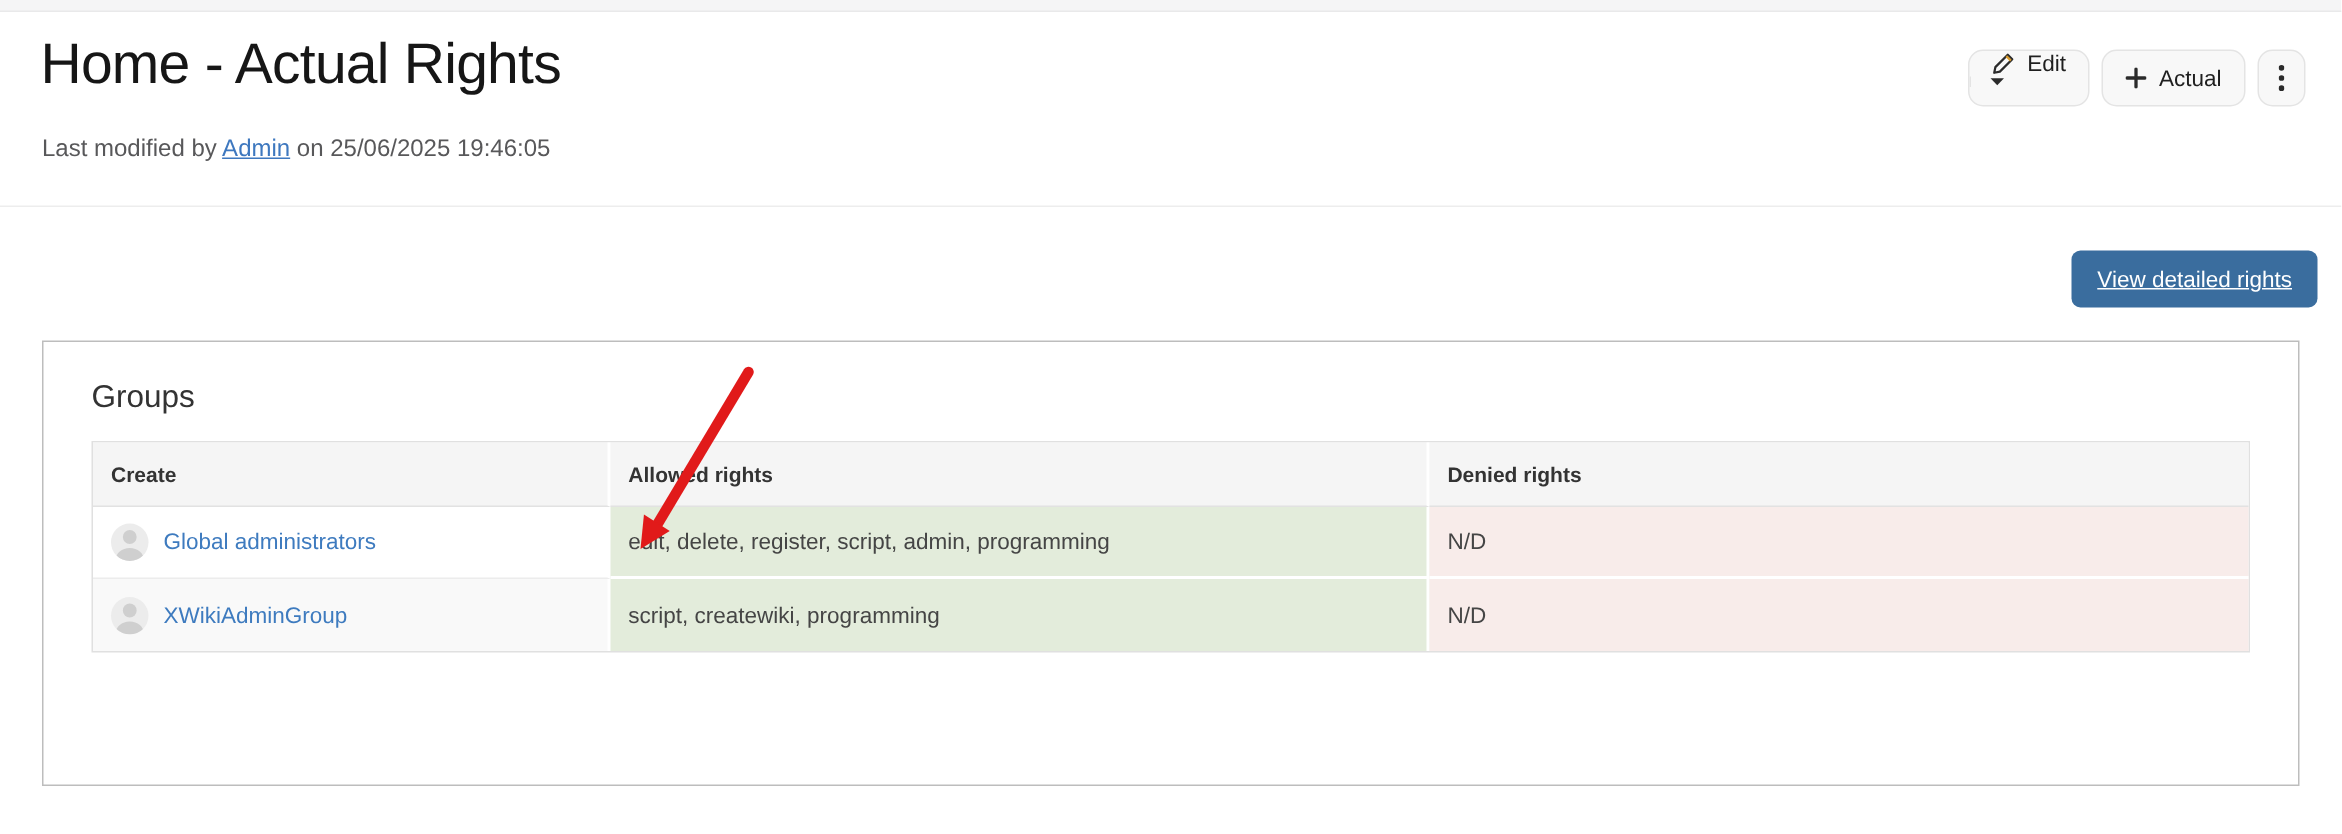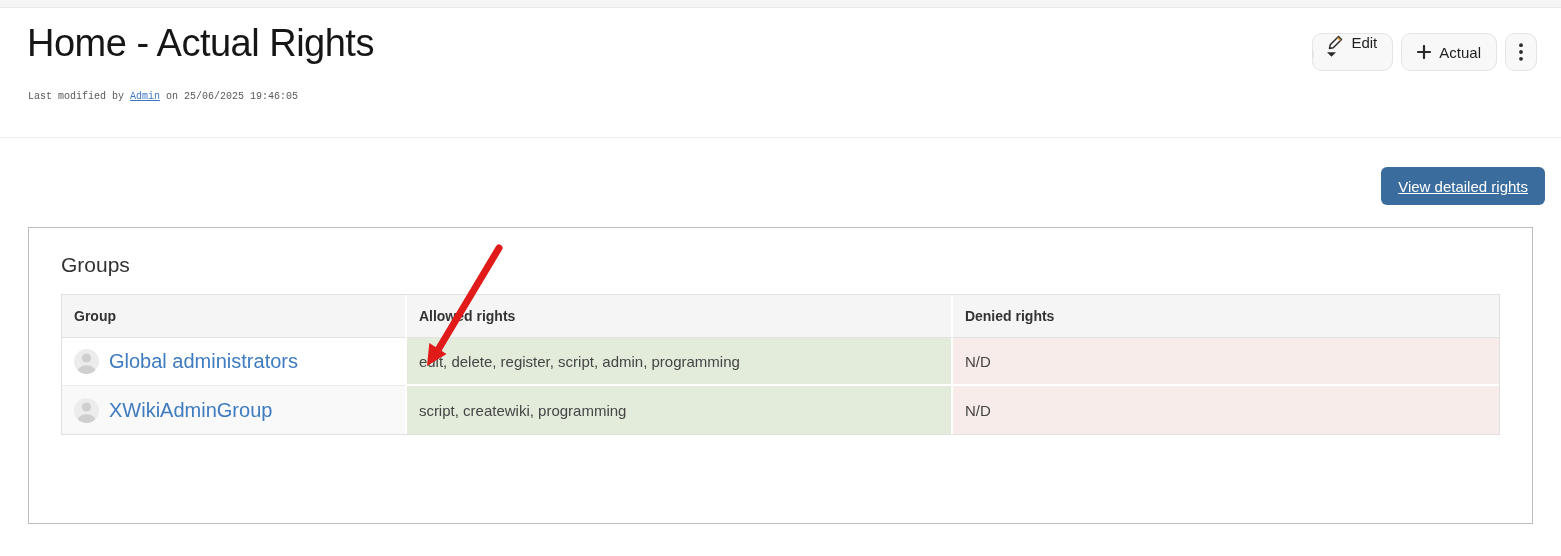--- a/index.html
+++ b/index.html
@@ -11,21 +11,21 @@
   }
 
   
   .topbar { position:absolute; top:0; left:0; right:0; height:8px;
     background:#f5f5f6; border-bottom:1px solid #e9e9ea; }
 
   
   .page-title { position:absolute; left:27px; top:22px; margin:0;
     font-size:38px; font-weight:500; color:#161616; letter-spacing:-0.5px;text-align:right; }
   .last-modified { position:absolute; left:28px; top:91px;
-    font-size:10px; color:#58585a;font-family:Liberation Mono, monospace; }
+    font-size:16px; color:#58585a; }
   .last-modified a { color:#3e78bf; text-decoration:underline; cursor:pointer; }
 
   
   .toolbar { position:absolute; top:33px; right:24px; height:38px;
     display:flex; gap:8px; align-items:stretch; }
   .btn { display:flex; align-items:center; gap:8px; background:#f8f8f8;
     border:1px solid #e4e4e4; border-radius:10px; padding:0 15px;
     font-size:15px; color:#1f1f1f; cursor:pointer; white-space:nowrap; }
   .btn svg { flex:0 0 auto; }
   .btn-group { display:flex; align-items:stretch; border:1px solid #e4e4e4;
@@ -62,21 +62,21 @@
   .rights-table td.cell-group   { background:#ffffff; border-bottom:1px solid #ececec; }
   .rights-table tr:nth-child(2) td.cell-group { background:#f9f9f9; }
   .rights-table tr:last-child td { border-bottom:none; }
   .col-group   { width:24%; }
   .col-allowed { width:38%; }
   .col-denied  { width:38%; }
 
   .group-cell-inner { display:flex; align-items:center; gap:10px; }
   .avatar { width:25px; height:25px; border-radius:50%; background:#ececec;
     overflow:hidden; display:inline-flex; align-items:flex-end; justify-content:center; }
-  .group-link { color:#3e7bbf; font-size:20px; text-decoration:none; cursor:pointer; }
+  .group-link { color:#3e7bbf; font-size:15px; text-decoration:none; cursor:pointer; }
 
   
   .arrow-overlay { position:absolute; top:0; left:0; width:1561px; height:556px;
     pointer-events:none; z-index:5; }
 </style>
 </head>
 <body>
 
 <div class="topbar"></div>
 
@@ -137,21 +137,21 @@
   <h2 class="panel-heading">Groups</h2>
 
   <table class="rights-table">
     <colgroup>
         <col class="col-group">
         <col class="col-allowed">
         <col class="col-denied">
       </colgroup>
     <thead>
       <tr>
-        <th>Group</th>
+        <th>Create</th>
         <th>Allowed rights</th>
         <th>Denied rights</th>
       </tr>
     </thead>
     <tbody>
       <tr>
         <td class="cell-group">
           <span class="group-cell-inner">
             <span class="avatar">
               <svg width="25" height="25" viewBox="0 0 25 25">

